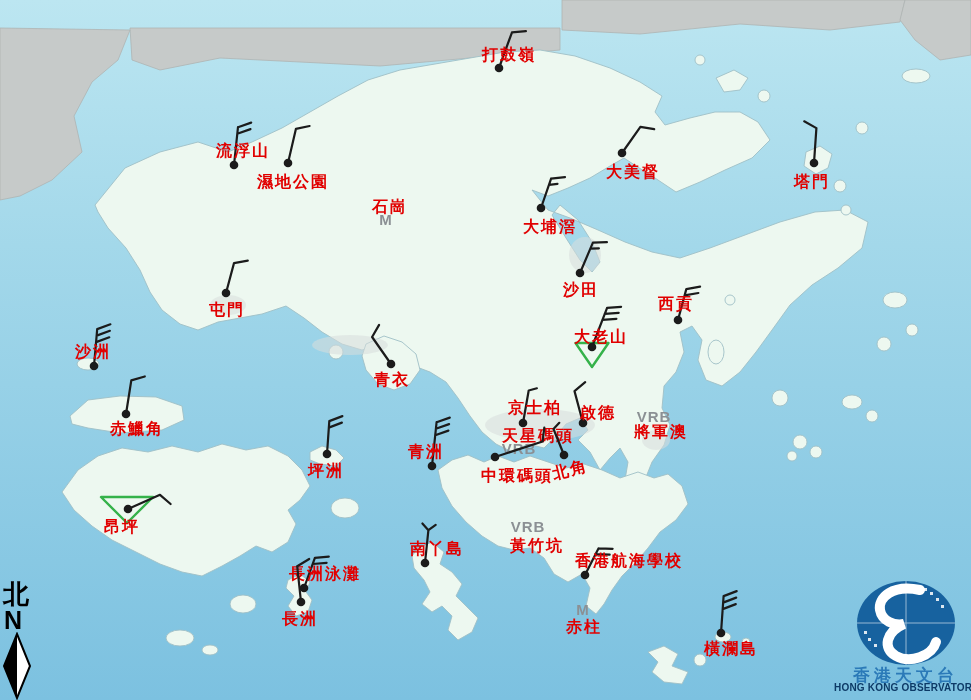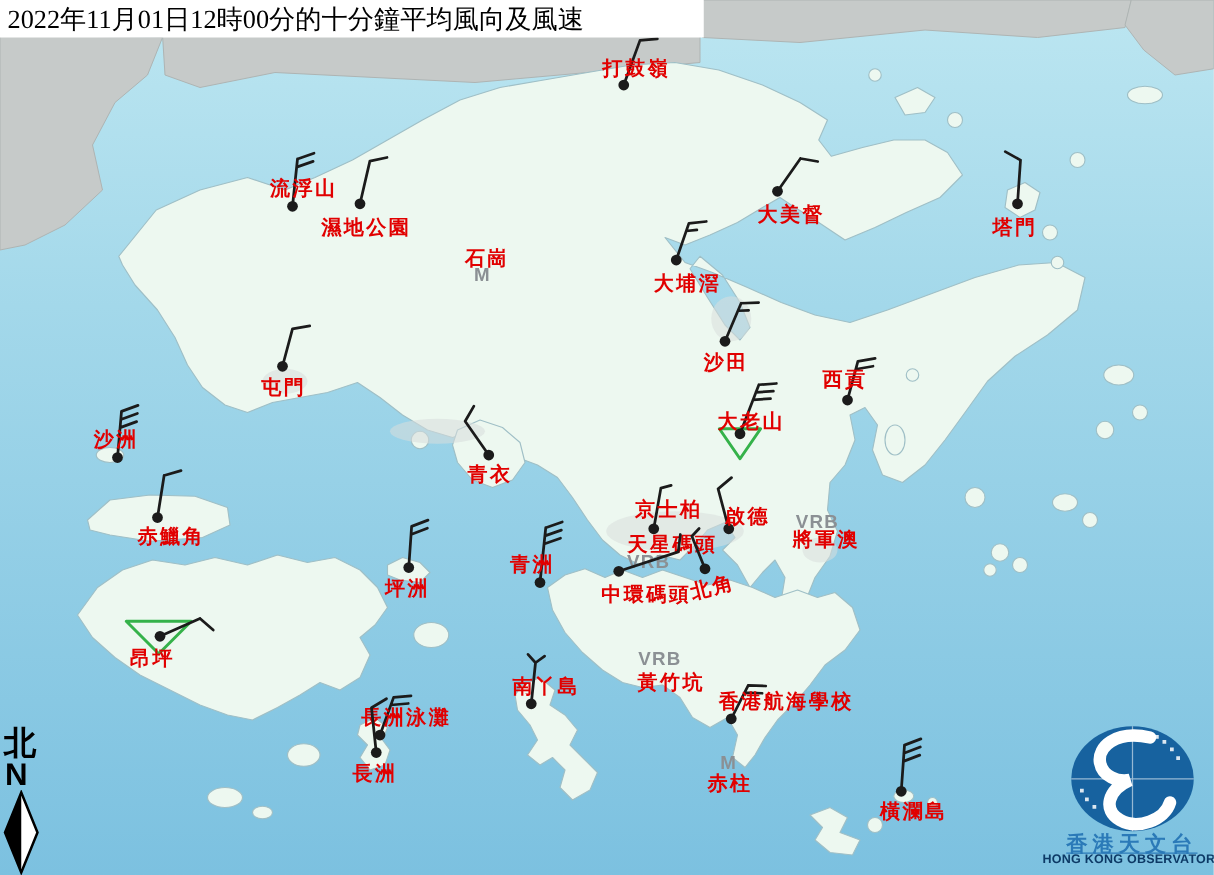--- a/index.html
+++ b/index.html
@@ -14,21 +14,21 @@
   .sm{font-family:"Liberation Sans","DejaVu Sans",sans-serif;font-weight:bold;
       font-size:15px;fill:#8b9094;letter-spacing:1px;}
   .compass{position:absolute;left:0;top:582px;width:36px;height:118px;color:#000;}
   .compass .hz{font-family:"Liberation Serif","DejaVu Serif",serif;font-size:26px;font-weight:700;
                line-height:26px;margin-left:3px;}
   .compass .nn{font-family:"Liberation Sans","DejaVu Sans",sans-serif;font-size:25px;font-weight:800;
                line-height:24px;margin-left:4px;letter-spacing:0;}
   .logo{position:absolute;left:840px;top:578px;width:131px;height:122px;text-align:center;}
   .logo .cn{position:absolute;left:0;top:86px;width:131px;color:#2b7ab8;
             font-family:"Liberation Serif","DejaVu Serif",serif;font-size:17px;font-weight:700;
-            letter-spacing:4px;white-space:nowrap;text-decoration:underline;}
+            letter-spacing:4px;white-space:nowrap;}
   .logo .en{position:absolute;left:-6px;top:104px;width:143px;color:#0d3a66;
             font-size:10px;font-weight:800;letter-spacing:0.2px;white-space:nowrap;}
 </style>
 </head>
 <body>
 
 <div class="stage">
 
   <svg width="971" height="700" viewBox="0 0 971 700">
     <defs>
@@ -251,21 +251,20 @@
           <text x="584" y="632" class="lbl" text-anchor="middle">赤柱</text>
         </g>
         <g>
           <path d="M721,633 l2.6,-36.9 M723.6,596.1 l13.1,-5.0 M723.1,602.6 l13.1,-5.0 M722.7,609.1 l13.1,-5.0" fill="none" stroke="#1b1b1b" stroke-width="2.2" stroke-linecap="round"></path>
           <circle cx="721" cy="633" r="4.3" fill="#1b1b1b"></circle>
           <text x="731" y="654" class="lbl" text-anchor="middle">橫瀾島</text>
         </g>
       </g>
   </svg>
 
-  <div class="title-box">2022年11月01日12時00分的十分鐘平均風向及風速</div>
 
   <div class="compass">
     <div class="hz">北</div>
     <div class="nn">N</div>
     <svg width="34" height="68" style="position:relative;left:0;top:0">
       <polygon points="17,2 30,34 17,66 4,34" fill="#ffffff" stroke="#000000" stroke-width="2"></polygon>
       <polygon points="17,2 17,66 4,34" fill="#000000"></polygon>
     </svg>
   </div>
 

